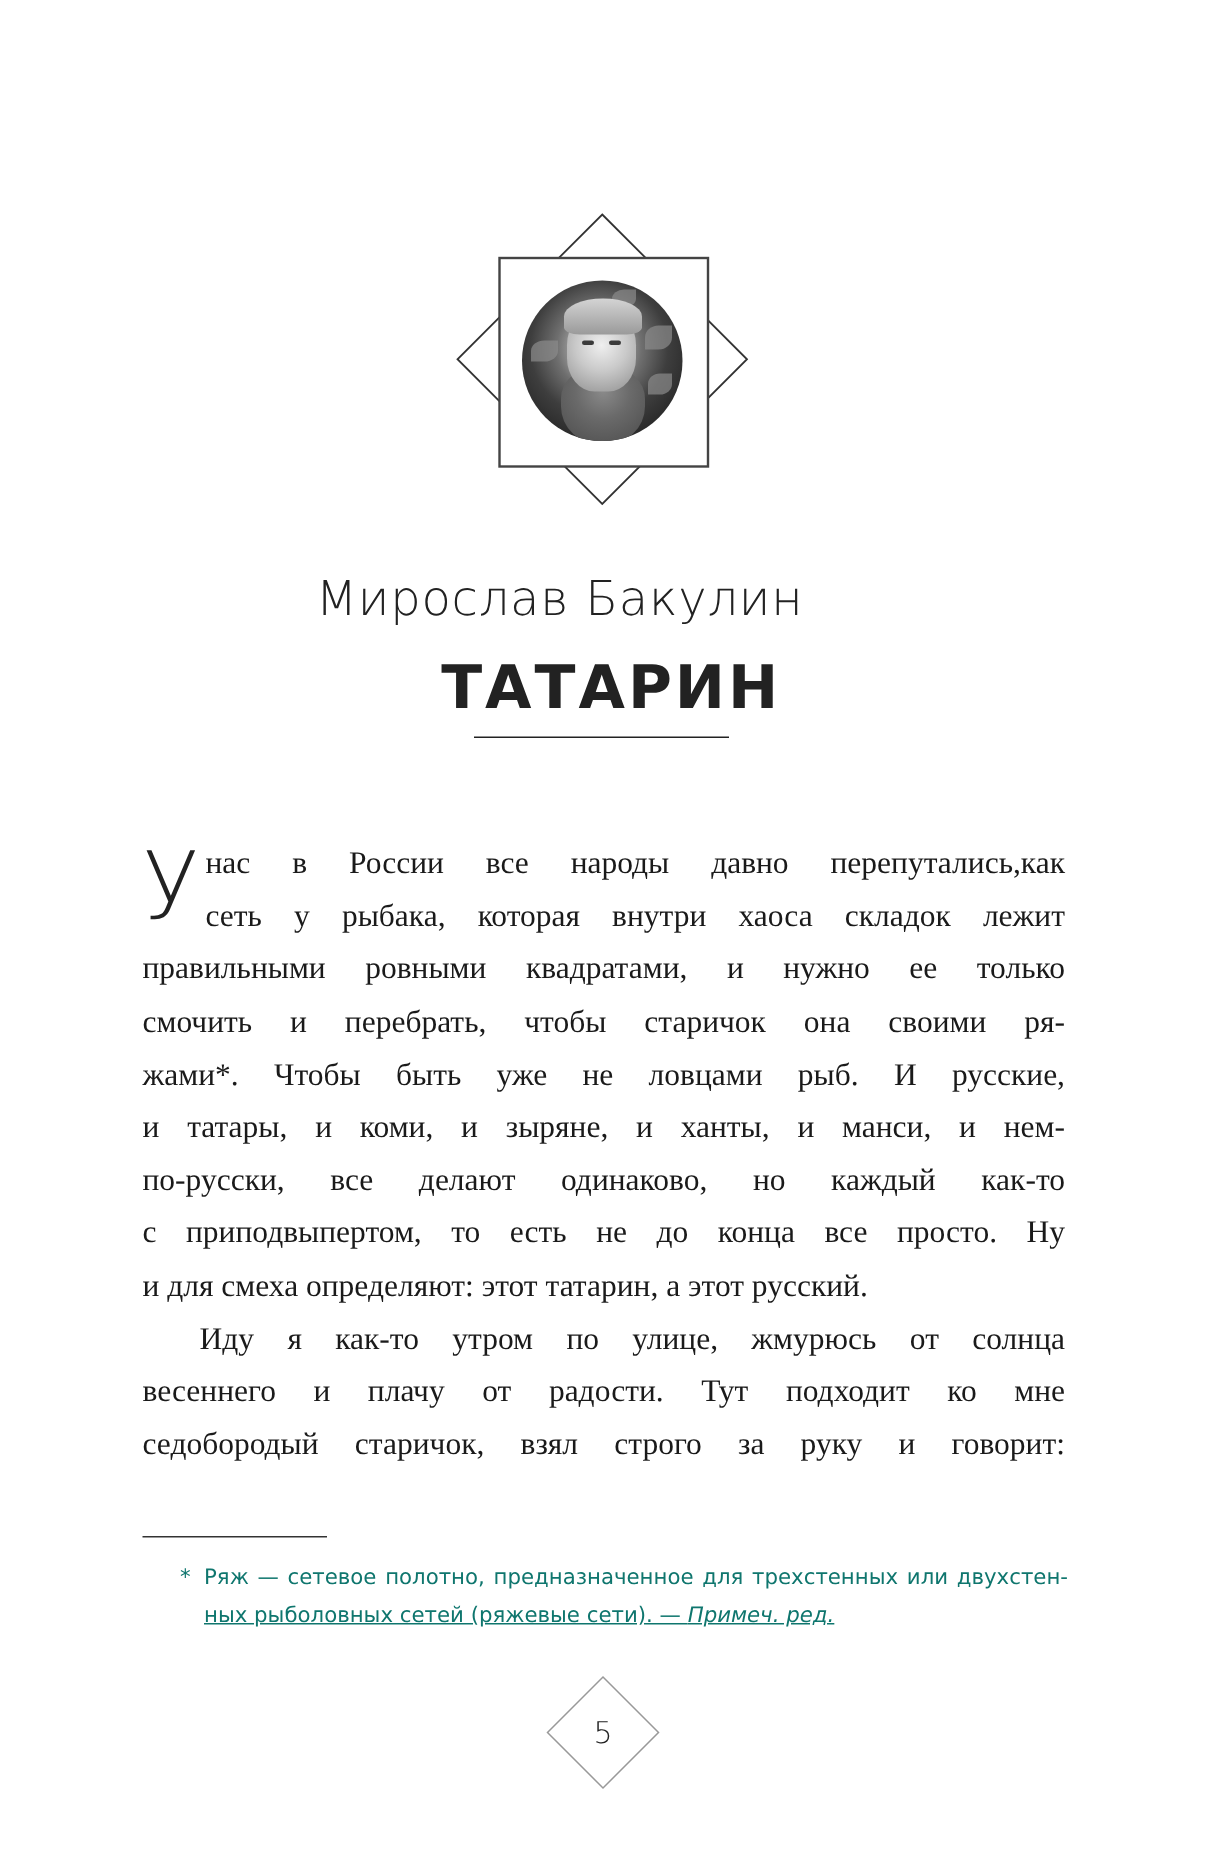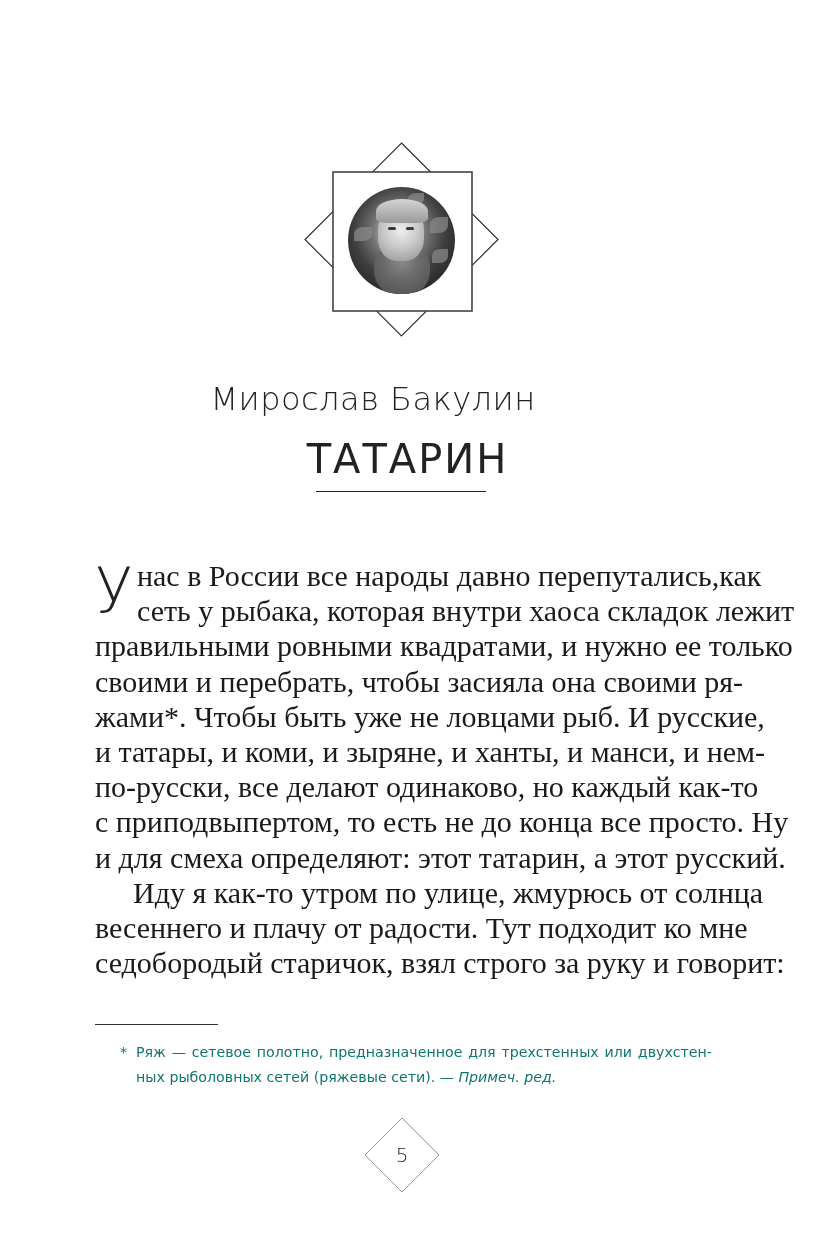--- a/index.html
+++ b/index.html
@@ -32,47 +32,47 @@
     .portrait .eye { position: absolute; top: 40px; width: 8px; height: 3px; background: #3a3a3a; border-radius: 2px; }
     .portrait .leaf { position: absolute; border-radius: 50% 0 50% 0; background: #8c8c8c; opacity: 0.7; }
 
     .author {
       position: absolute; left: 0; width: 746px; top: 380px; text-align: center;
       font-family: "DejaVu Sans", sans-serif; font-weight: 200; font-size: 32px;
       letter-spacing: 0.5px; color: #222;
     }
     .title {
       position: absolute; left: 0; width: 815px; top: 436px; text-align: center;
-      font-family: "DejaVu Sans", sans-serif; font-weight: 400; font-size: 40px;
+      font-family: "DejaVu Sans", sans-serif; font-weight: 700; font-size: 40px;
       letter-spacing: 2px; color: #222;
     }
     .title-rule { position: absolute; left: 316px; top: 491px; width: 170px; height: 1px; background: #222; }
 
     .body-text {
       position: absolute; left: 95px; width: 615px; top: 558px;
-      font-family: "Liberation Serif", serif; font-size: 30px; line-height: 35.2px;
+      font-family: "Liberation Serif", serif; font-size: 21px; line-height: 35.2px;
       color: #1a1a1a;
     }
     .line { white-space: nowrap; display: block; text-align: justify; text-align-last: justify; height: 35.2px; }
     .line.last { text-align-last: left; }
     .line.indent { padding-left: 38px; }
     .line.dropped { padding-left: 42px; }
     .dropcap {
       position: absolute; left: 95px; top: 560px;
       font-family: "DejaVu Sans", sans-serif; font-weight: 200; font-size: 62px; line-height: 62px; color: #222;
     }
 
     .fn-rule { position: absolute; left: 95px; top: 1024px; width: 123px; height: 1px; background: #333; }
     .footnote {
       position: absolute; left: 120px; width: 592px; top: 1040px;
       font-family: "DejaVu Sans", sans-serif; font-size: 14.2px; line-height: 25px; color: #0f766e;
     }
     .footnote .fn-line { display: block; white-space: nowrap; text-align: justify; text-align-last: justify; }
     .footnote .fn-line.first { padding-left: 0; }
-    .footnote .fn-line.second { padding-left: 16px; text-align-last: left; }
+    .footnote .fn-line.second { padding-left: 16px; text-align-last: left; text-decoration: underline; }
     .footnote .mark { display: inline-block; width: 16px; }
     .footnote em { font-style: italic; }
 
     .page-num-wrap { position: absolute; left: 364px; top: 1117px; width: 76px; height: 76px; }
     .page-num {
       position: absolute; left: 0; top: 0; width: 76px; height: 76px; line-height: 76px; text-align: center;
       font-family: "DejaVu Sans", sans-serif; font-weight: 200; font-size: 20px; color: #222;
     }
   </style>
 </head>
@@ -98,21 +98,21 @@
 
 <div class="author">Мирослав Бакулин</div>
 <div class="title">ТАТАРИН</div>
 <div class="title-rule"></div>
 
 <div class="dropcap">У</div>
 <div class="body-text">
   <span class="line dropped">нас в России все народы давно перепутались,как</span>
   <span class="line dropped">сеть у рыбака, которая внутри хаоса складок лежит</span>
   <span class="line">правильными ровными квадратами, и нужно ее только</span>
-  <span class="line">своими и перебрать, чтобы засияла она своими ря-</span>
+  <span class="line">смочить и перебрать, чтобы старичок она своими ря-</span>
   <span class="line">жами*. Чтобы быть уже не ловцами рыб. И русские,</span>
   <span class="line">и татары, и коми, и зыряне, и ханты, и манси, и нем-</span>
   <span class="line">по-русски, все делают одинаково, но каждый как-то</span>
   <span class="line">с приподвыпертом, то есть не до конца все просто. Ну</span>
   <span class="line last">и для смеха определяют: этот татарин, а этот русский.</span>
   <span class="line indent">Иду я как-то утром по улице, жмурюсь от солнца</span>
   <span class="line">весеннего и плачу от радости. Тут подходит ко мне</span>
   <span class="line">седобородый старичок, взял строго за руку и говорит:</span>
 </div>
 

